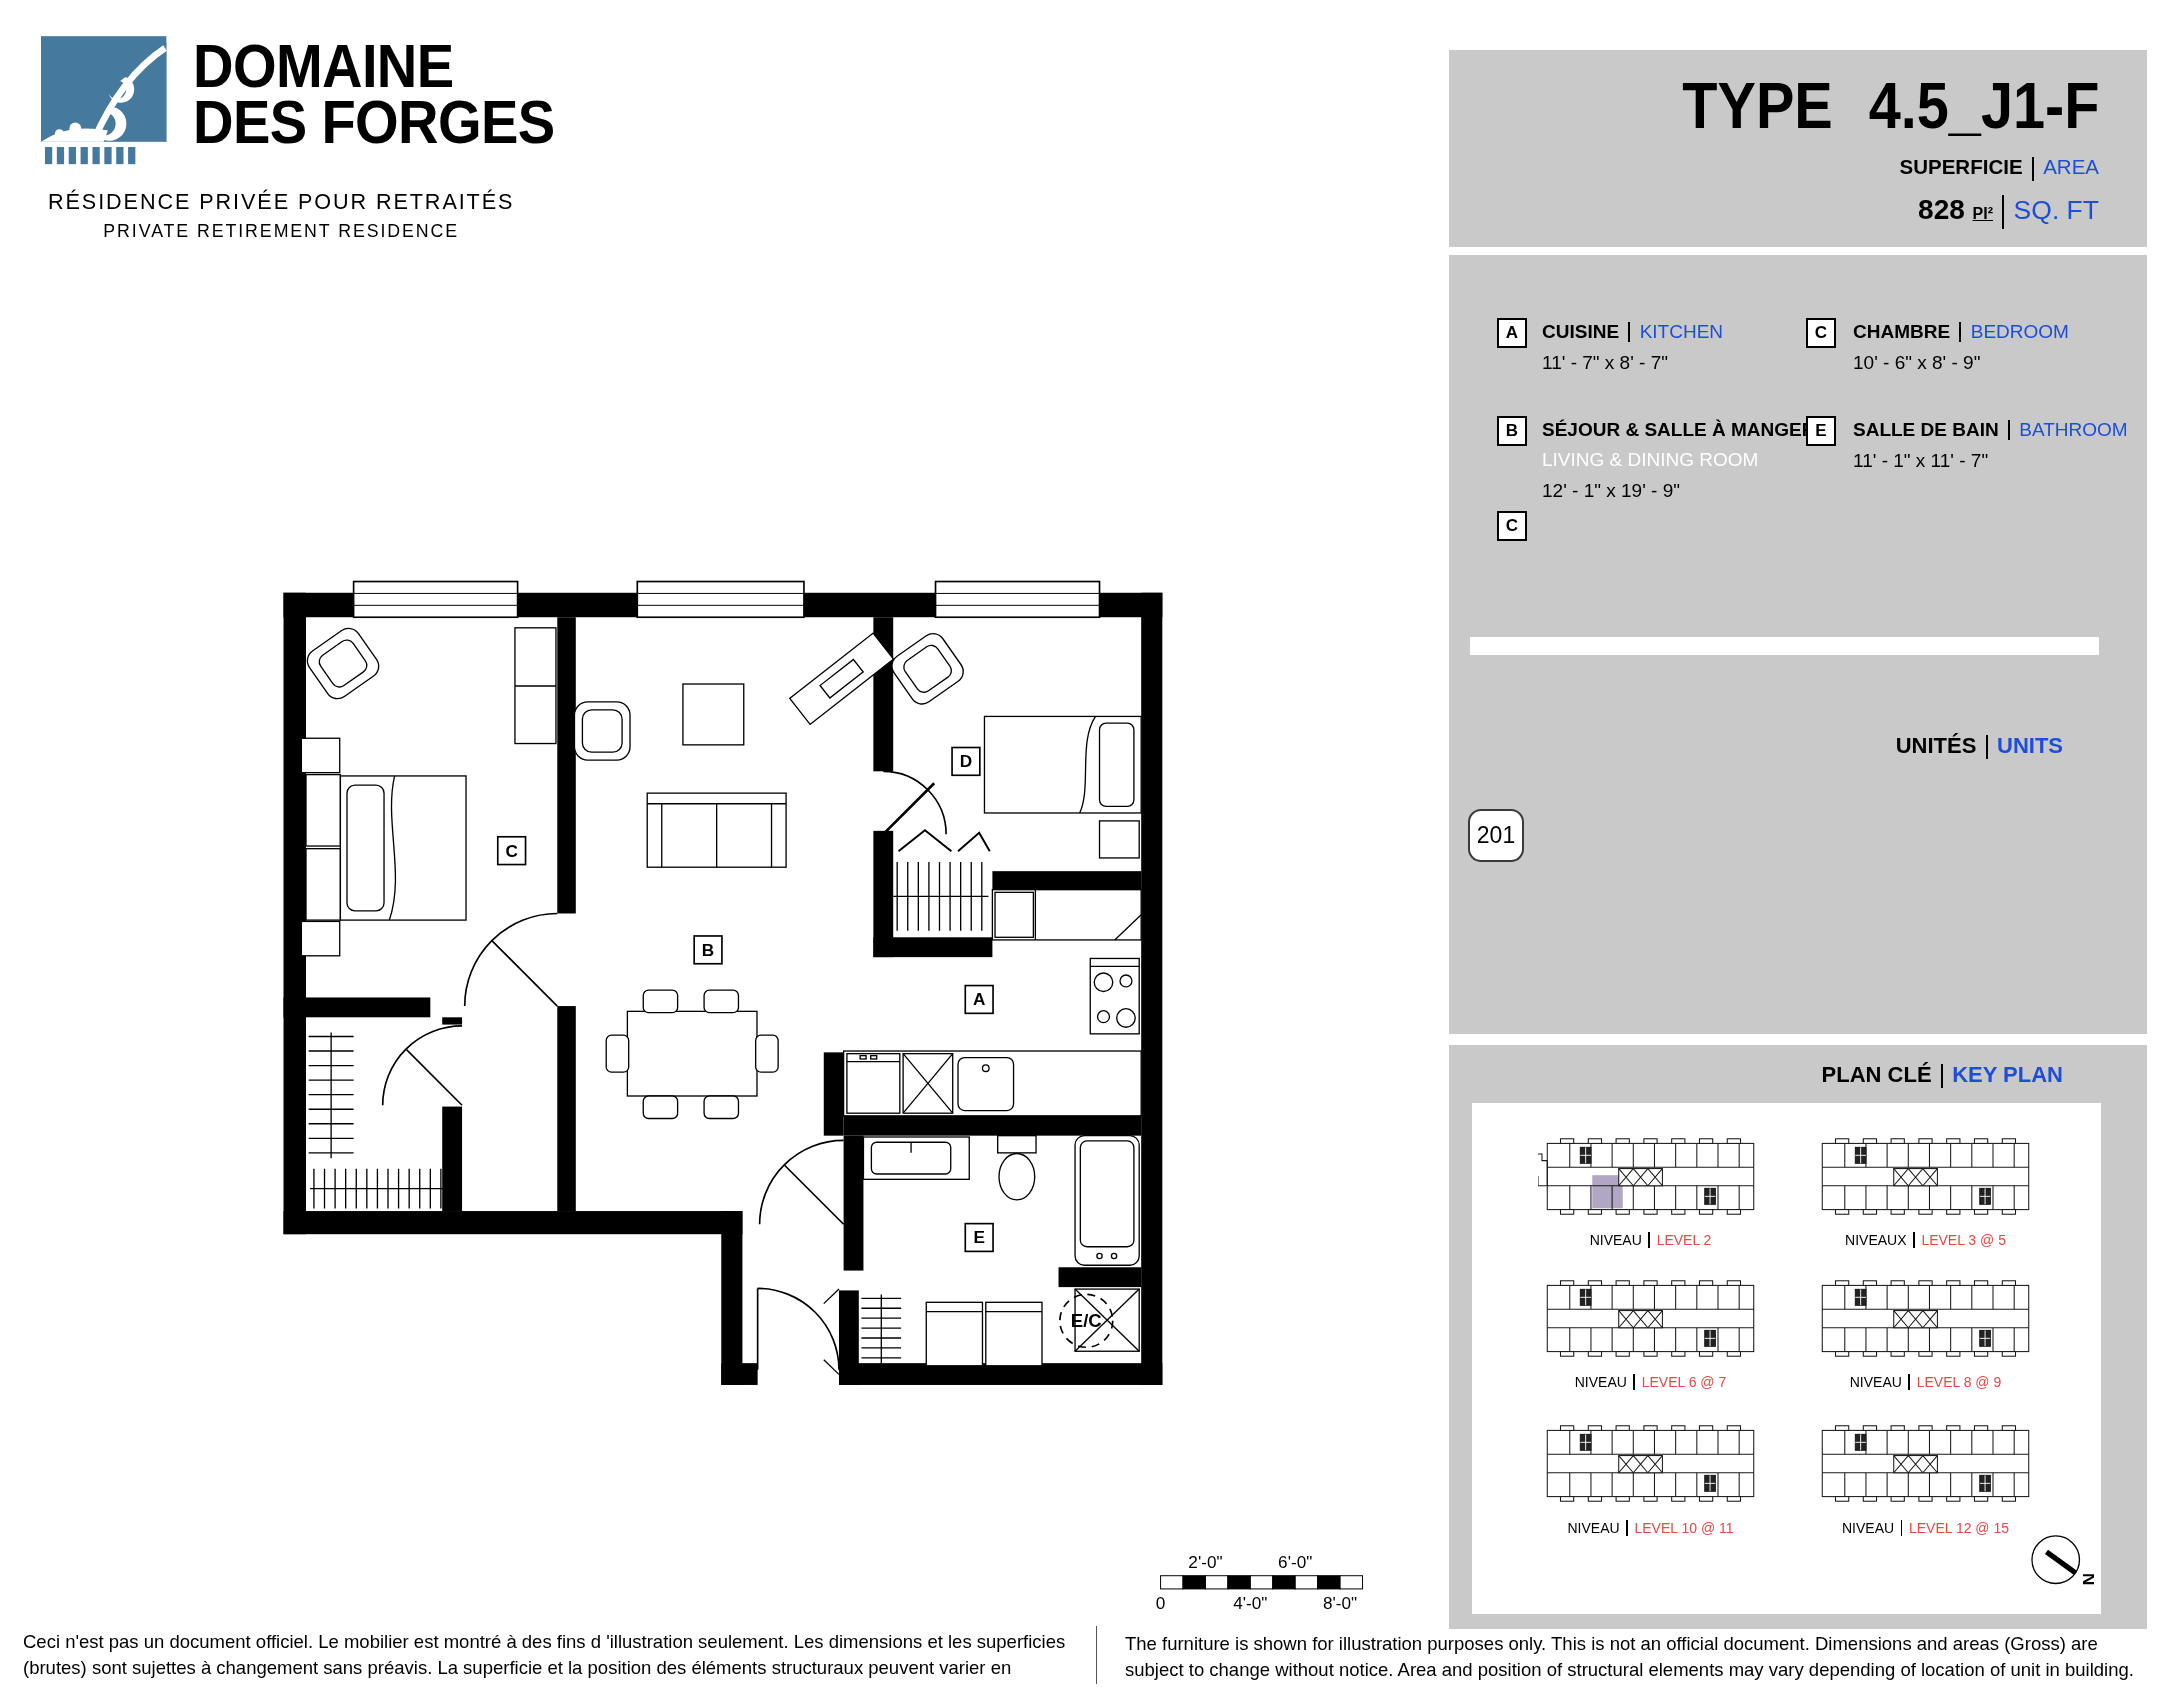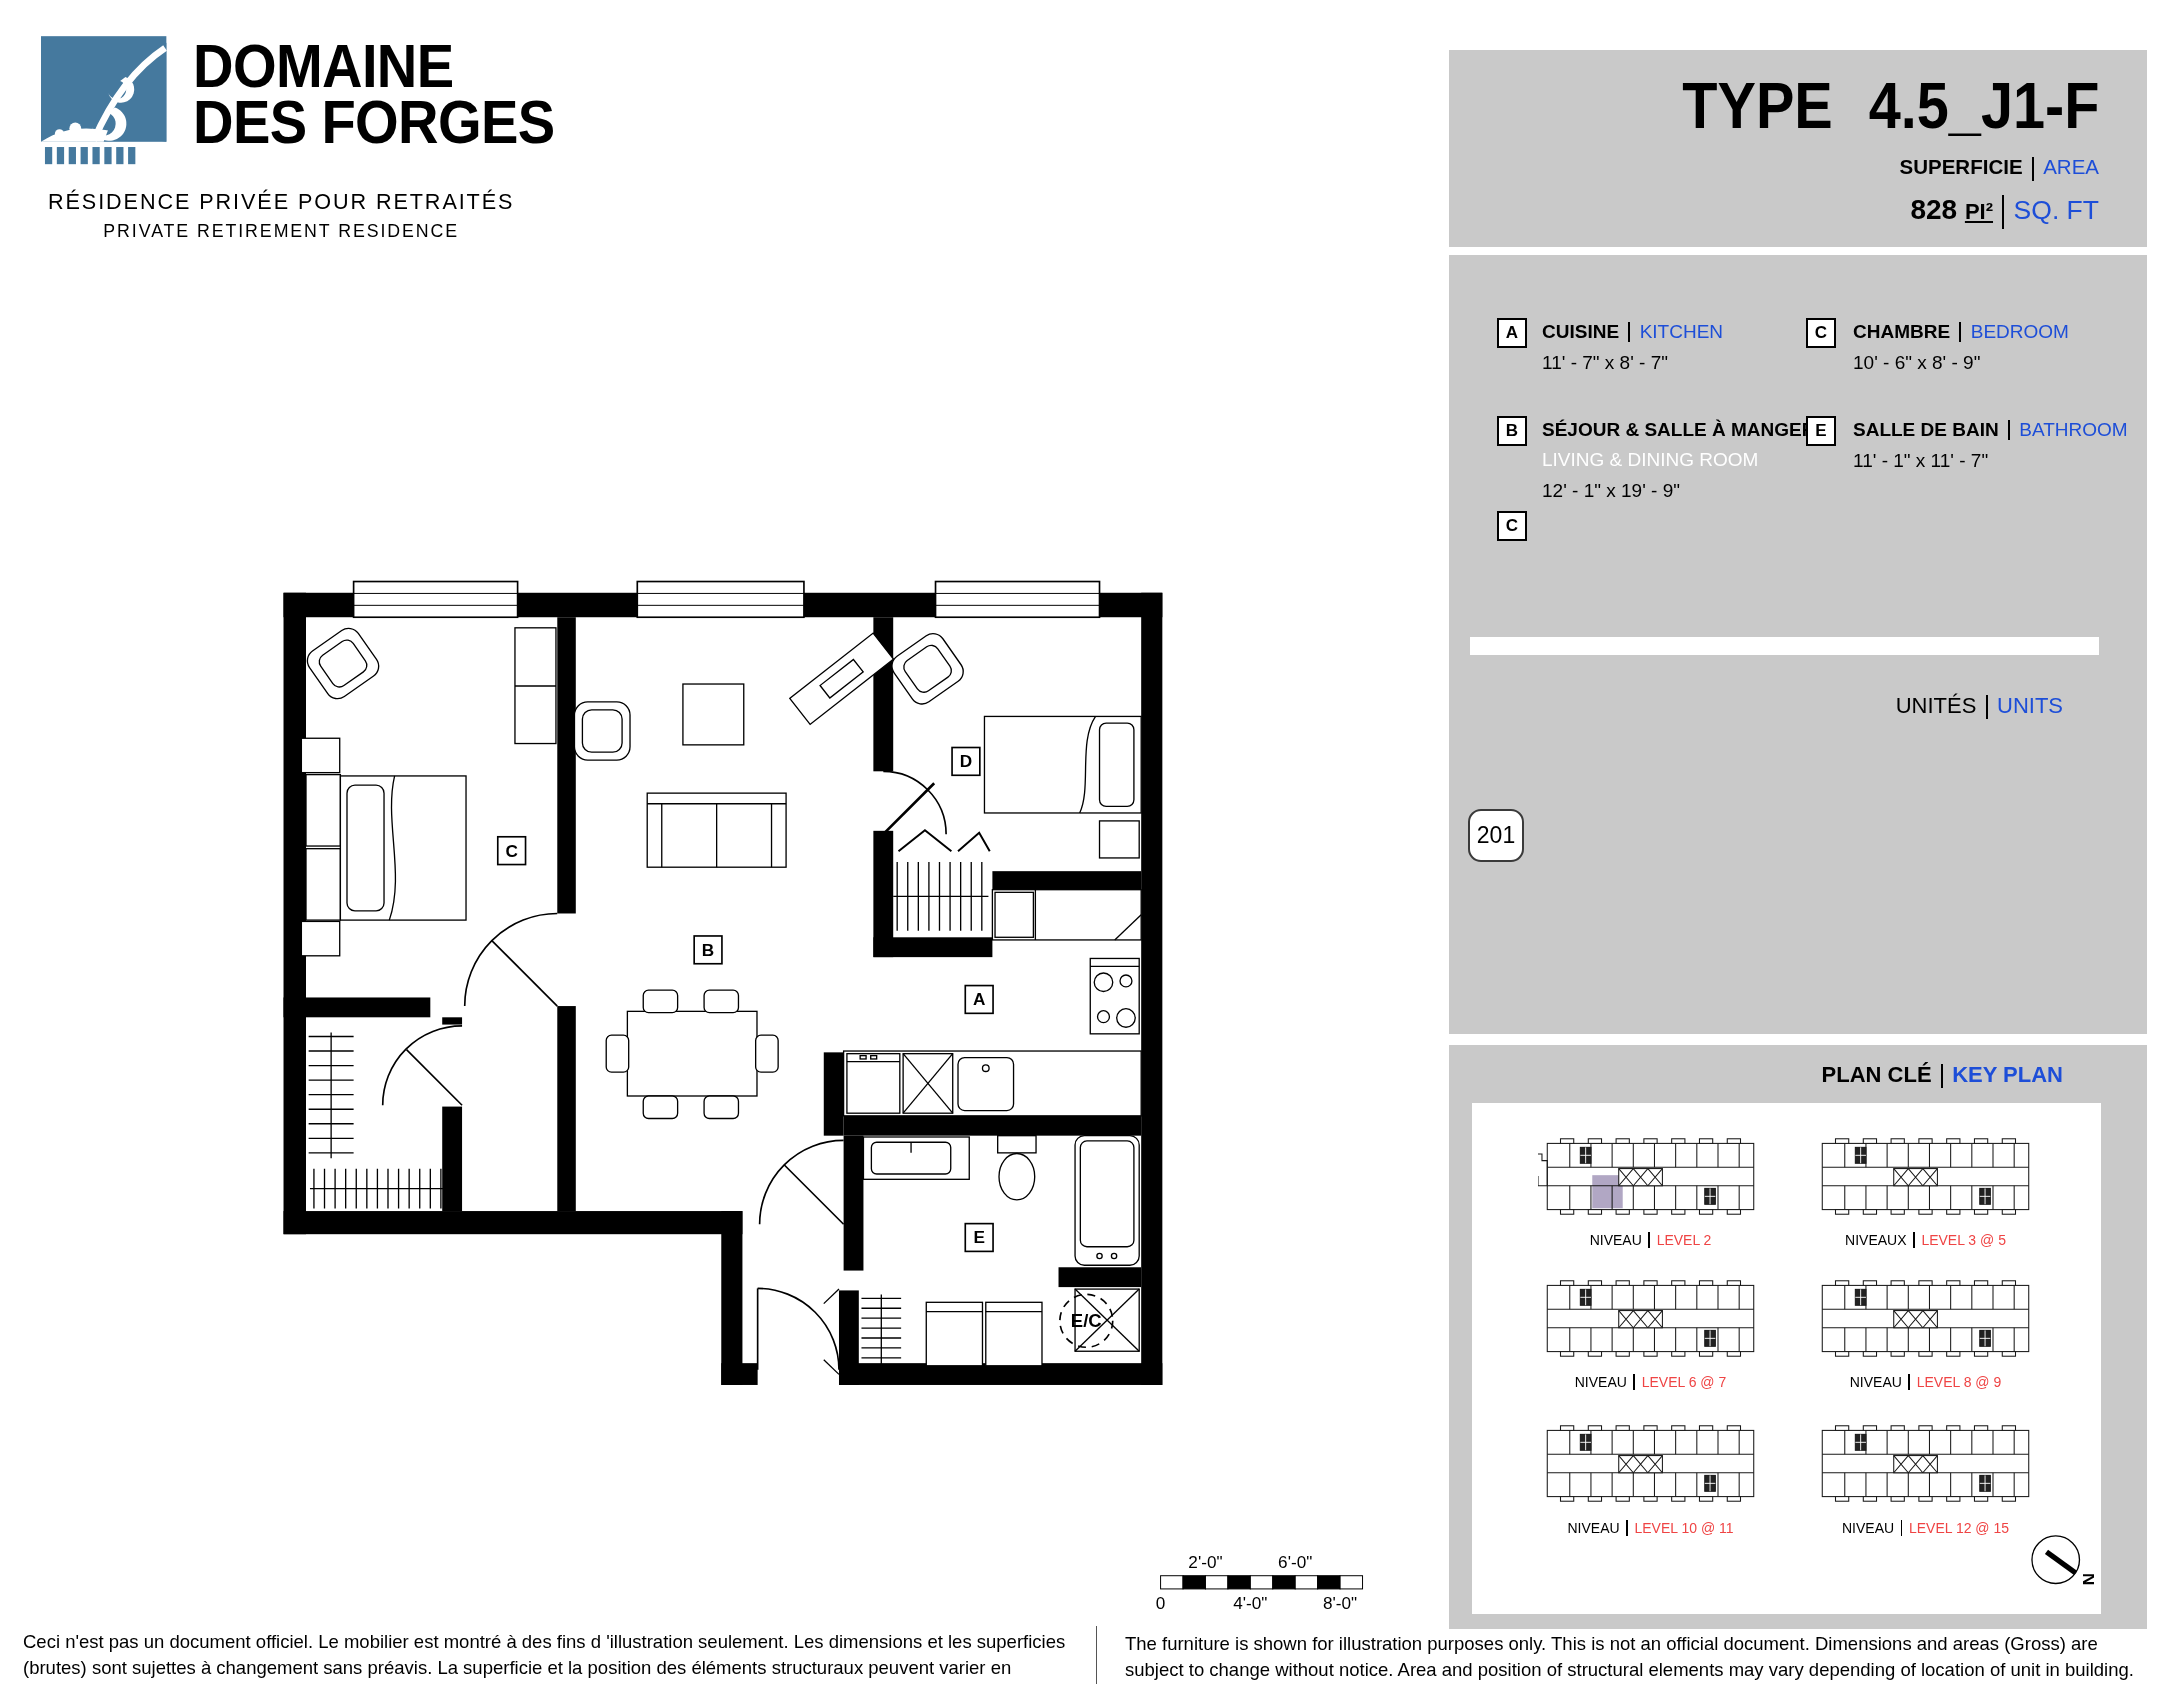--- a/index.html
+++ b/index.html
@@ -12,32 +12,32 @@
   
   .logo-text{font-weight:800;font-size:61px;line-height:.92;letter-spacing:-0.7px;
              transform:scaleX(.92);transform-origin:left;}
   .logo-sub1{font-size:22.5px;letter-spacing:2px;font-weight:500;transform:scaleX(.96);transform-origin:left;}
   .logo-sub2{font-size:18.5px;letter-spacing:2px;font-weight:400;transform:scaleX(.96);transform-origin:left;}
   
   .hdr-title{font-size:64px;font-weight:800;letter-spacing:0px;transform:scaleX(.9);transform-origin:right;white-space:nowrap;}
   .hdr-title .gap{display:inline-block;width:40px;}
   .hdr-row2{font-size:20.5px;font-weight:700;}
   .hdr-row3{font-size:28px;font-weight:700;}
-  .hdr-row3 .unit{font-size:22px;font-weight:700;text-decoration:underline;}
+  .hdr-row3 .unit{font-size:16px;font-weight:700;text-decoration:underline;}
   .hdr-row3 .en{font-weight:400;font-size:26.5px;}
   .hdr-row2 .en{font-weight:400;}
   
   .lg-box{position:absolute;width:30px;height:30px;background:#fff;border:2px solid #000;
           font-size:17px;font-weight:700;display:flex;align-items:center;justify-content:center;box-sizing:border-box;}
   .lg-title{font-size:19px;font-weight:700;white-space:nowrap;}
   .lg-title .en{font-weight:400;}
   .lg-en{font-size:19px;color:#fff;margin-top:8px;}
   .lg-dims{font-size:19px;font-weight:400;margin-top:9.3px;white-space:nowrap;}
   .lg-vbar{display:inline-block;width:2px;height:20px;background:#000;vertical-align:-4px;margin:0 9.3px;}
-  .units-row{font-size:22px;font-weight:400;}
+  .units-row{font-size:22px;font-weight:700;margin-top:40px;}
   .unit-badge{position:absolute;width:56px;height:53px;background:#fff;border:2px solid #3a3a3a;
               box-sizing:border-box;display:flex;align-items:center;justify-content:center;
               font-size:23px;font-weight:400;}
   
   .kp-title{font-size:22px;font-weight:700;}
   .kp-label{font-size:14px;text-align:center;white-space:nowrap;}
   .kp-label .fr{font-weight:400;}
   .kp-label .en{color:#ef4444;font-weight:400;}
   .kp-vbar{display:inline-block;width:1.7px;height:16px;background:#000;vertical-align:-3.3px;margin:0 6.6px;}
   .hl{fill:var(--highlight-purple,#b1a7c4);stroke:none;}

